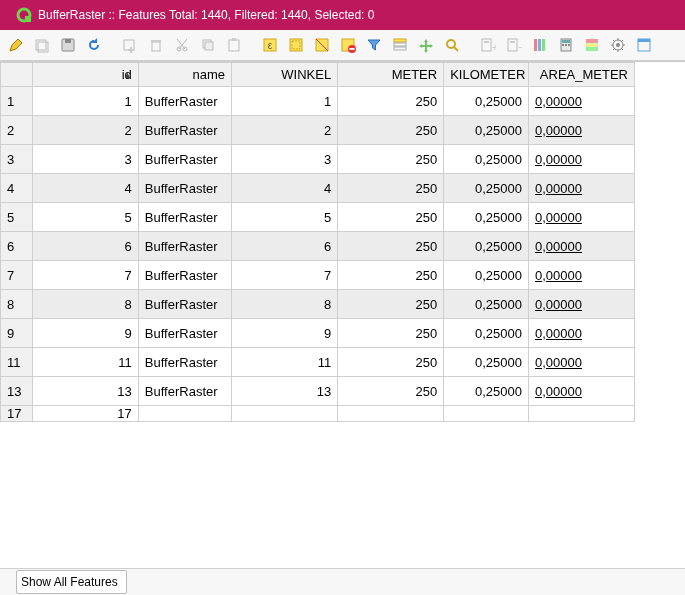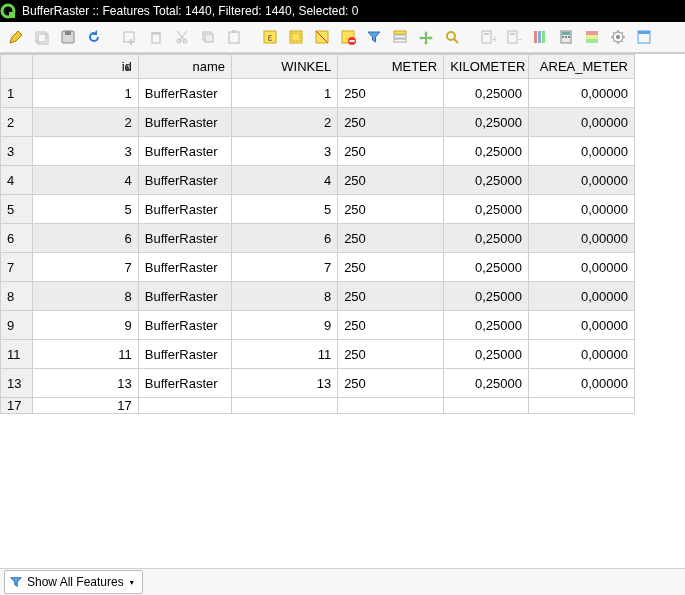--- a/index.html
+++ b/index.html
@@ -11,26 +11,26 @@
     width: 685px;
     height: 595px;
     overflow: hidden;
     display: flex;
     flex-direction: column;
     border-bottom: 1px solid #ccc;
     border-right: 1px solid #ccc;
   }
   
   .titlebar {
-    background: #000000; 
+    background: #be185d; 
     color: #fff;
     display: flex;
     align-items: center;
-    height: 22px;
-    padding: 0 0;
+    height: 30px;
+    padding: 0 16px;
     font-size: 12px;
   }
   .titlebar svg { flex: 0 0 auto; margin-right: 6px; }
   .title-text { white-space: nowrap; overflow: hidden; text-overflow: ellipsis; }
   
   .toolbar {
     background: #f7f7f7;
     border-bottom: 1px solid #d0d0d0;
     height: 30px;
     display: flex;
@@ -75,47 +75,48 @@
   }
   thead th .sort-ind {
     position: absolute; right: 6px; top: 50%; transform: translateY(-50%);
     font-size: 9px; color: #444;
   }
   .col-rownum { width: 30px; text-align: left; background: #f0f0f0; }
   tbody td.rownum { background: #f0f0f0; text-align: left;}
   .col-id     { width: 100px; text-align: right;}
   .col-name   { width: 88px; text-align: left;}
   .col-winkel { width: 100px; text-align: right;}
-  .col-meter  { width: 100px; text-align: left;}
+  .col-meter  { width: 100px; text-align: right;}
   .col-kilo   { width: 80px; text-align: right;}
-  .col-area   { width: 100px; text-align: right;}
+  .col-area   { width: 100px;  text-decoration: underline;}
   tbody tr.even td:not(.rownum) { background: #ececec; }
   tbody tr.odd  td:not(.rownum) { background: #ffffff; }
   
   tbody tr.partial td { height: 14px; }
 
   
   .bottombar {
     height: 26px;
     border-top: 1px solid #cfcfcf;
     background: #f7f7f7;
     display: flex;
     align-items: center;
   }
   .bottom-btn {
     display: flex;
     align-items: center;
     gap: 4px;
     border: 1px solid #bbb;
     background: #fff;
     height: 22px;
-    margin: 0 4px;
+    margin: 0 16px;
     padding: 0 8px 0 4px;
     font-size: 12px;
     border-radius: 2px;
+    flex-direction: column;
   }
   .chev { font-size: 8px; margin-left: 2px;}
 </style>
 </head>
 <body>
 
 <div class="titlebar">
   <svg width="16" height="16" viewBox="0 0 16 16">
     <circle cx="8" cy="8" r="6" fill="none" stroke="#6bd64a" stroke-width="3"></circle>
     <rect x="9" y="9" width="6" height="6" fill="#6bd64a"></rect>

